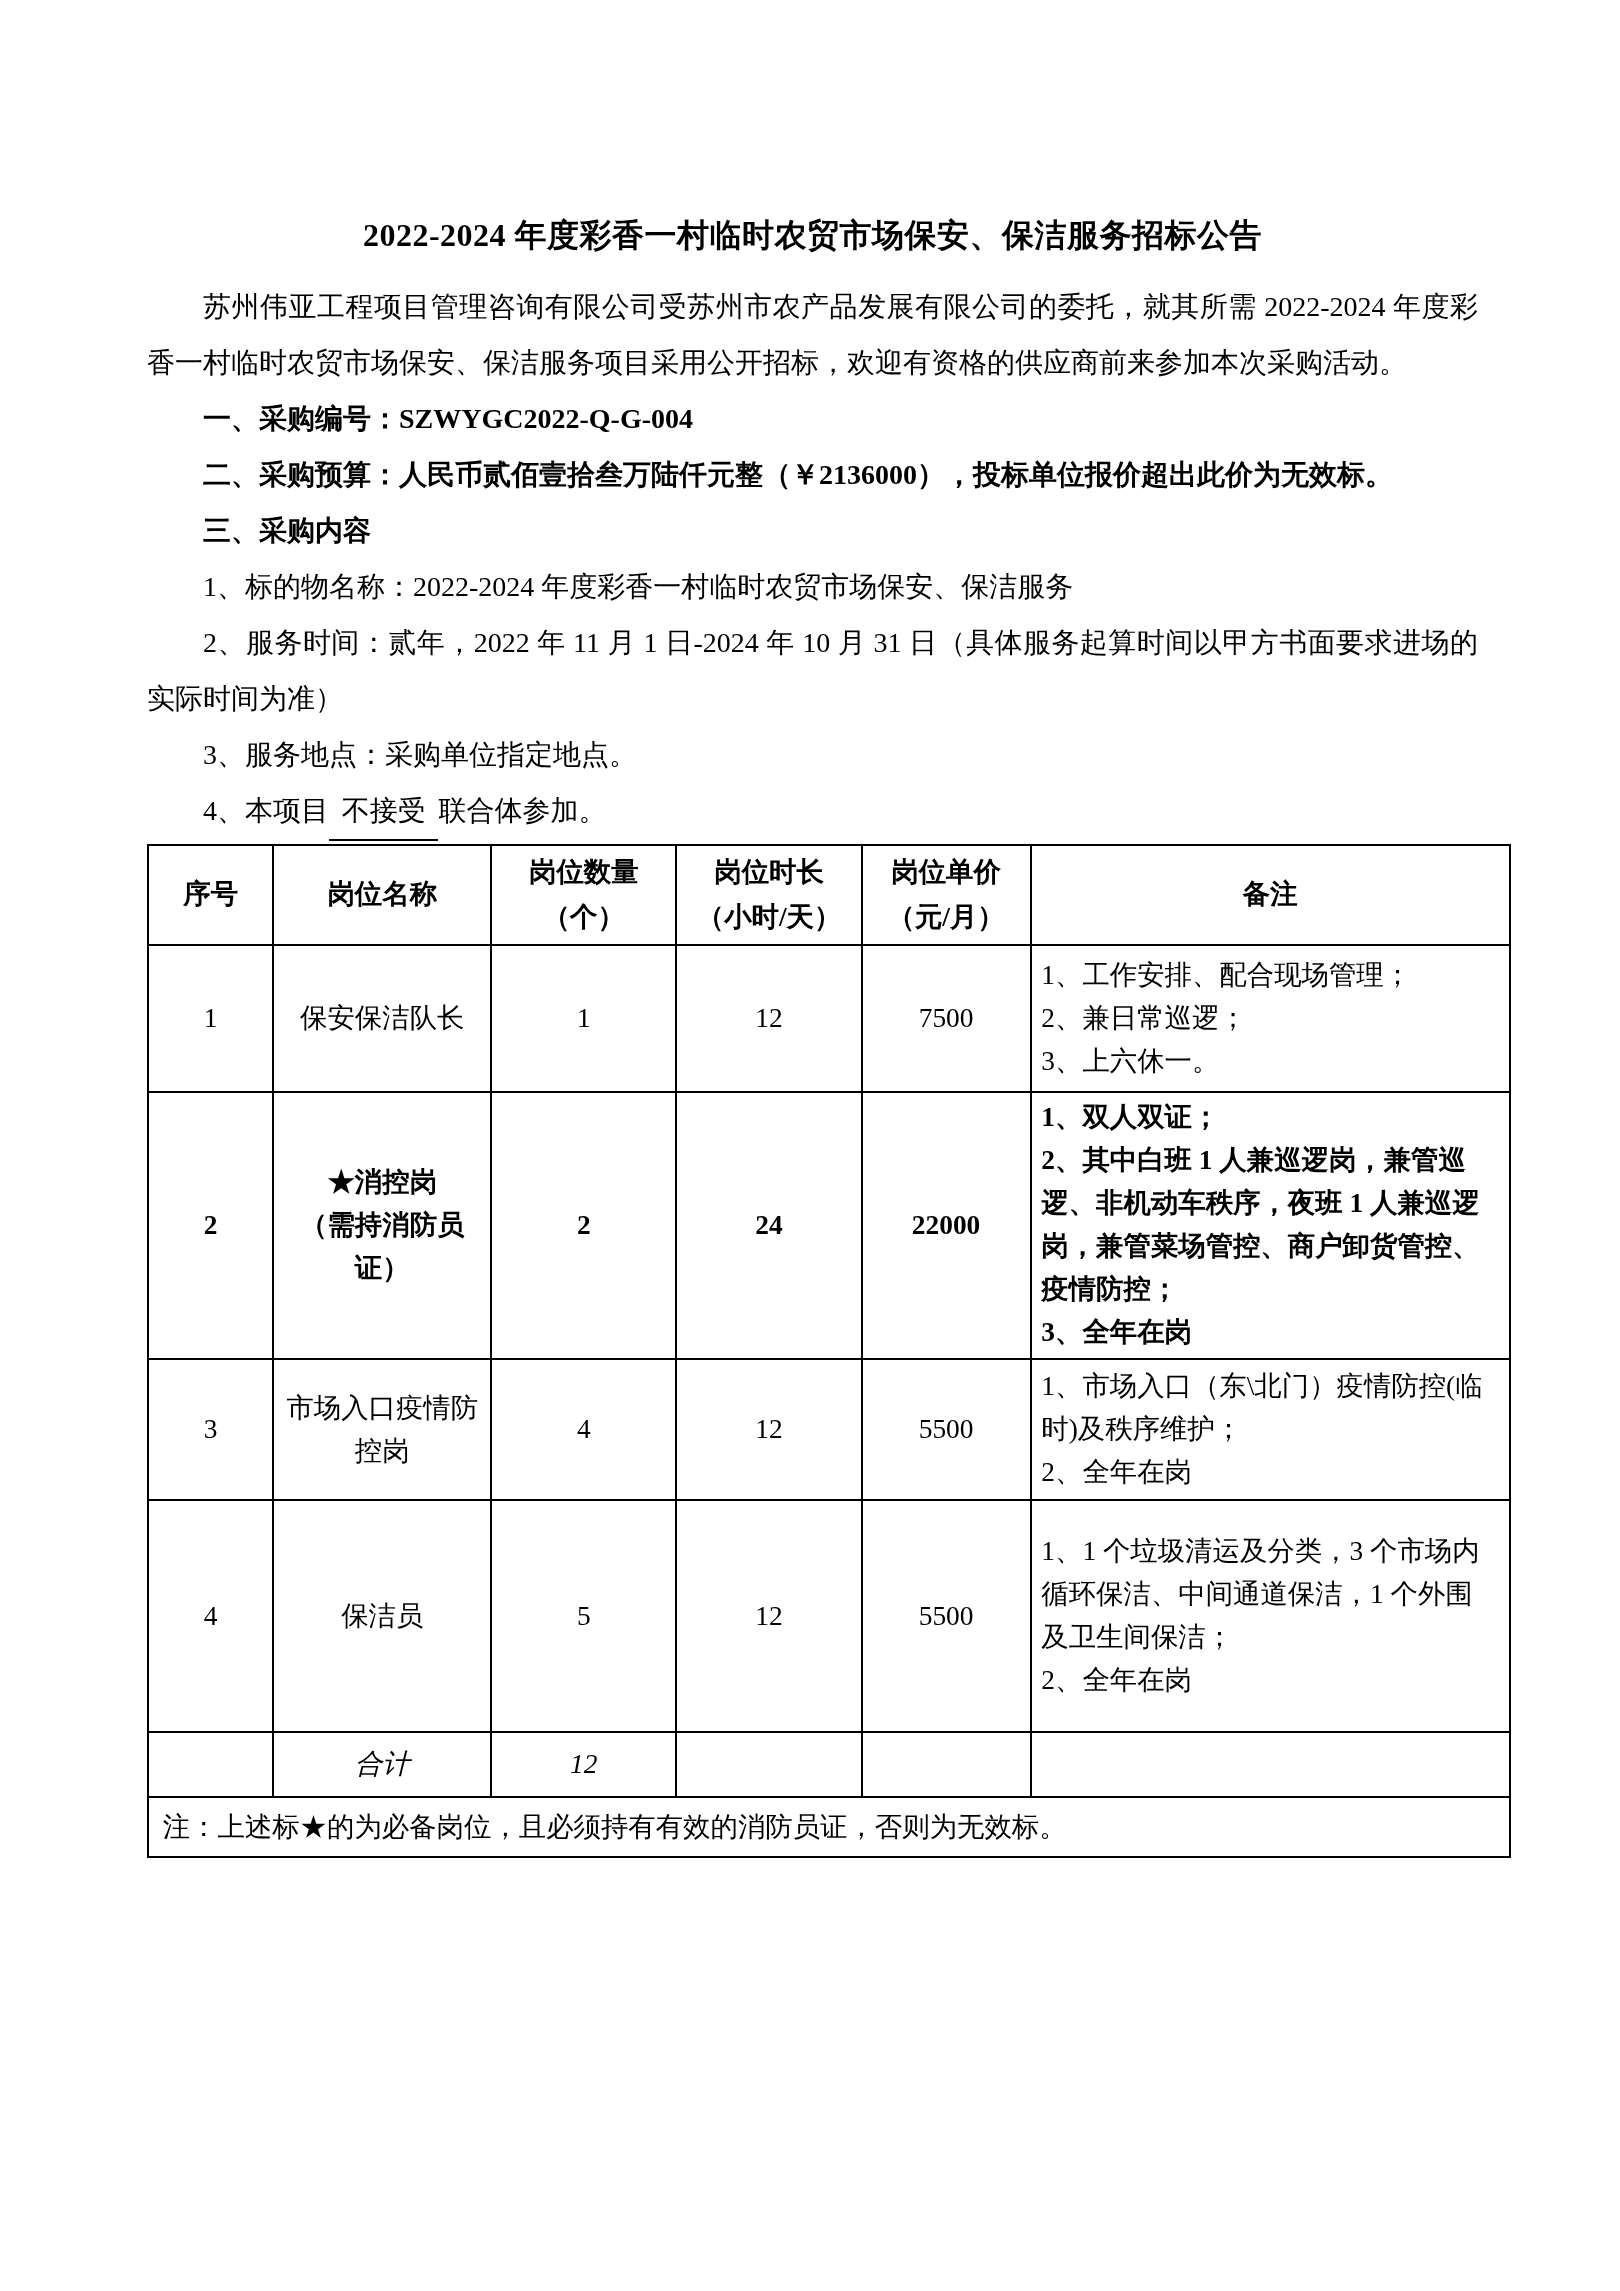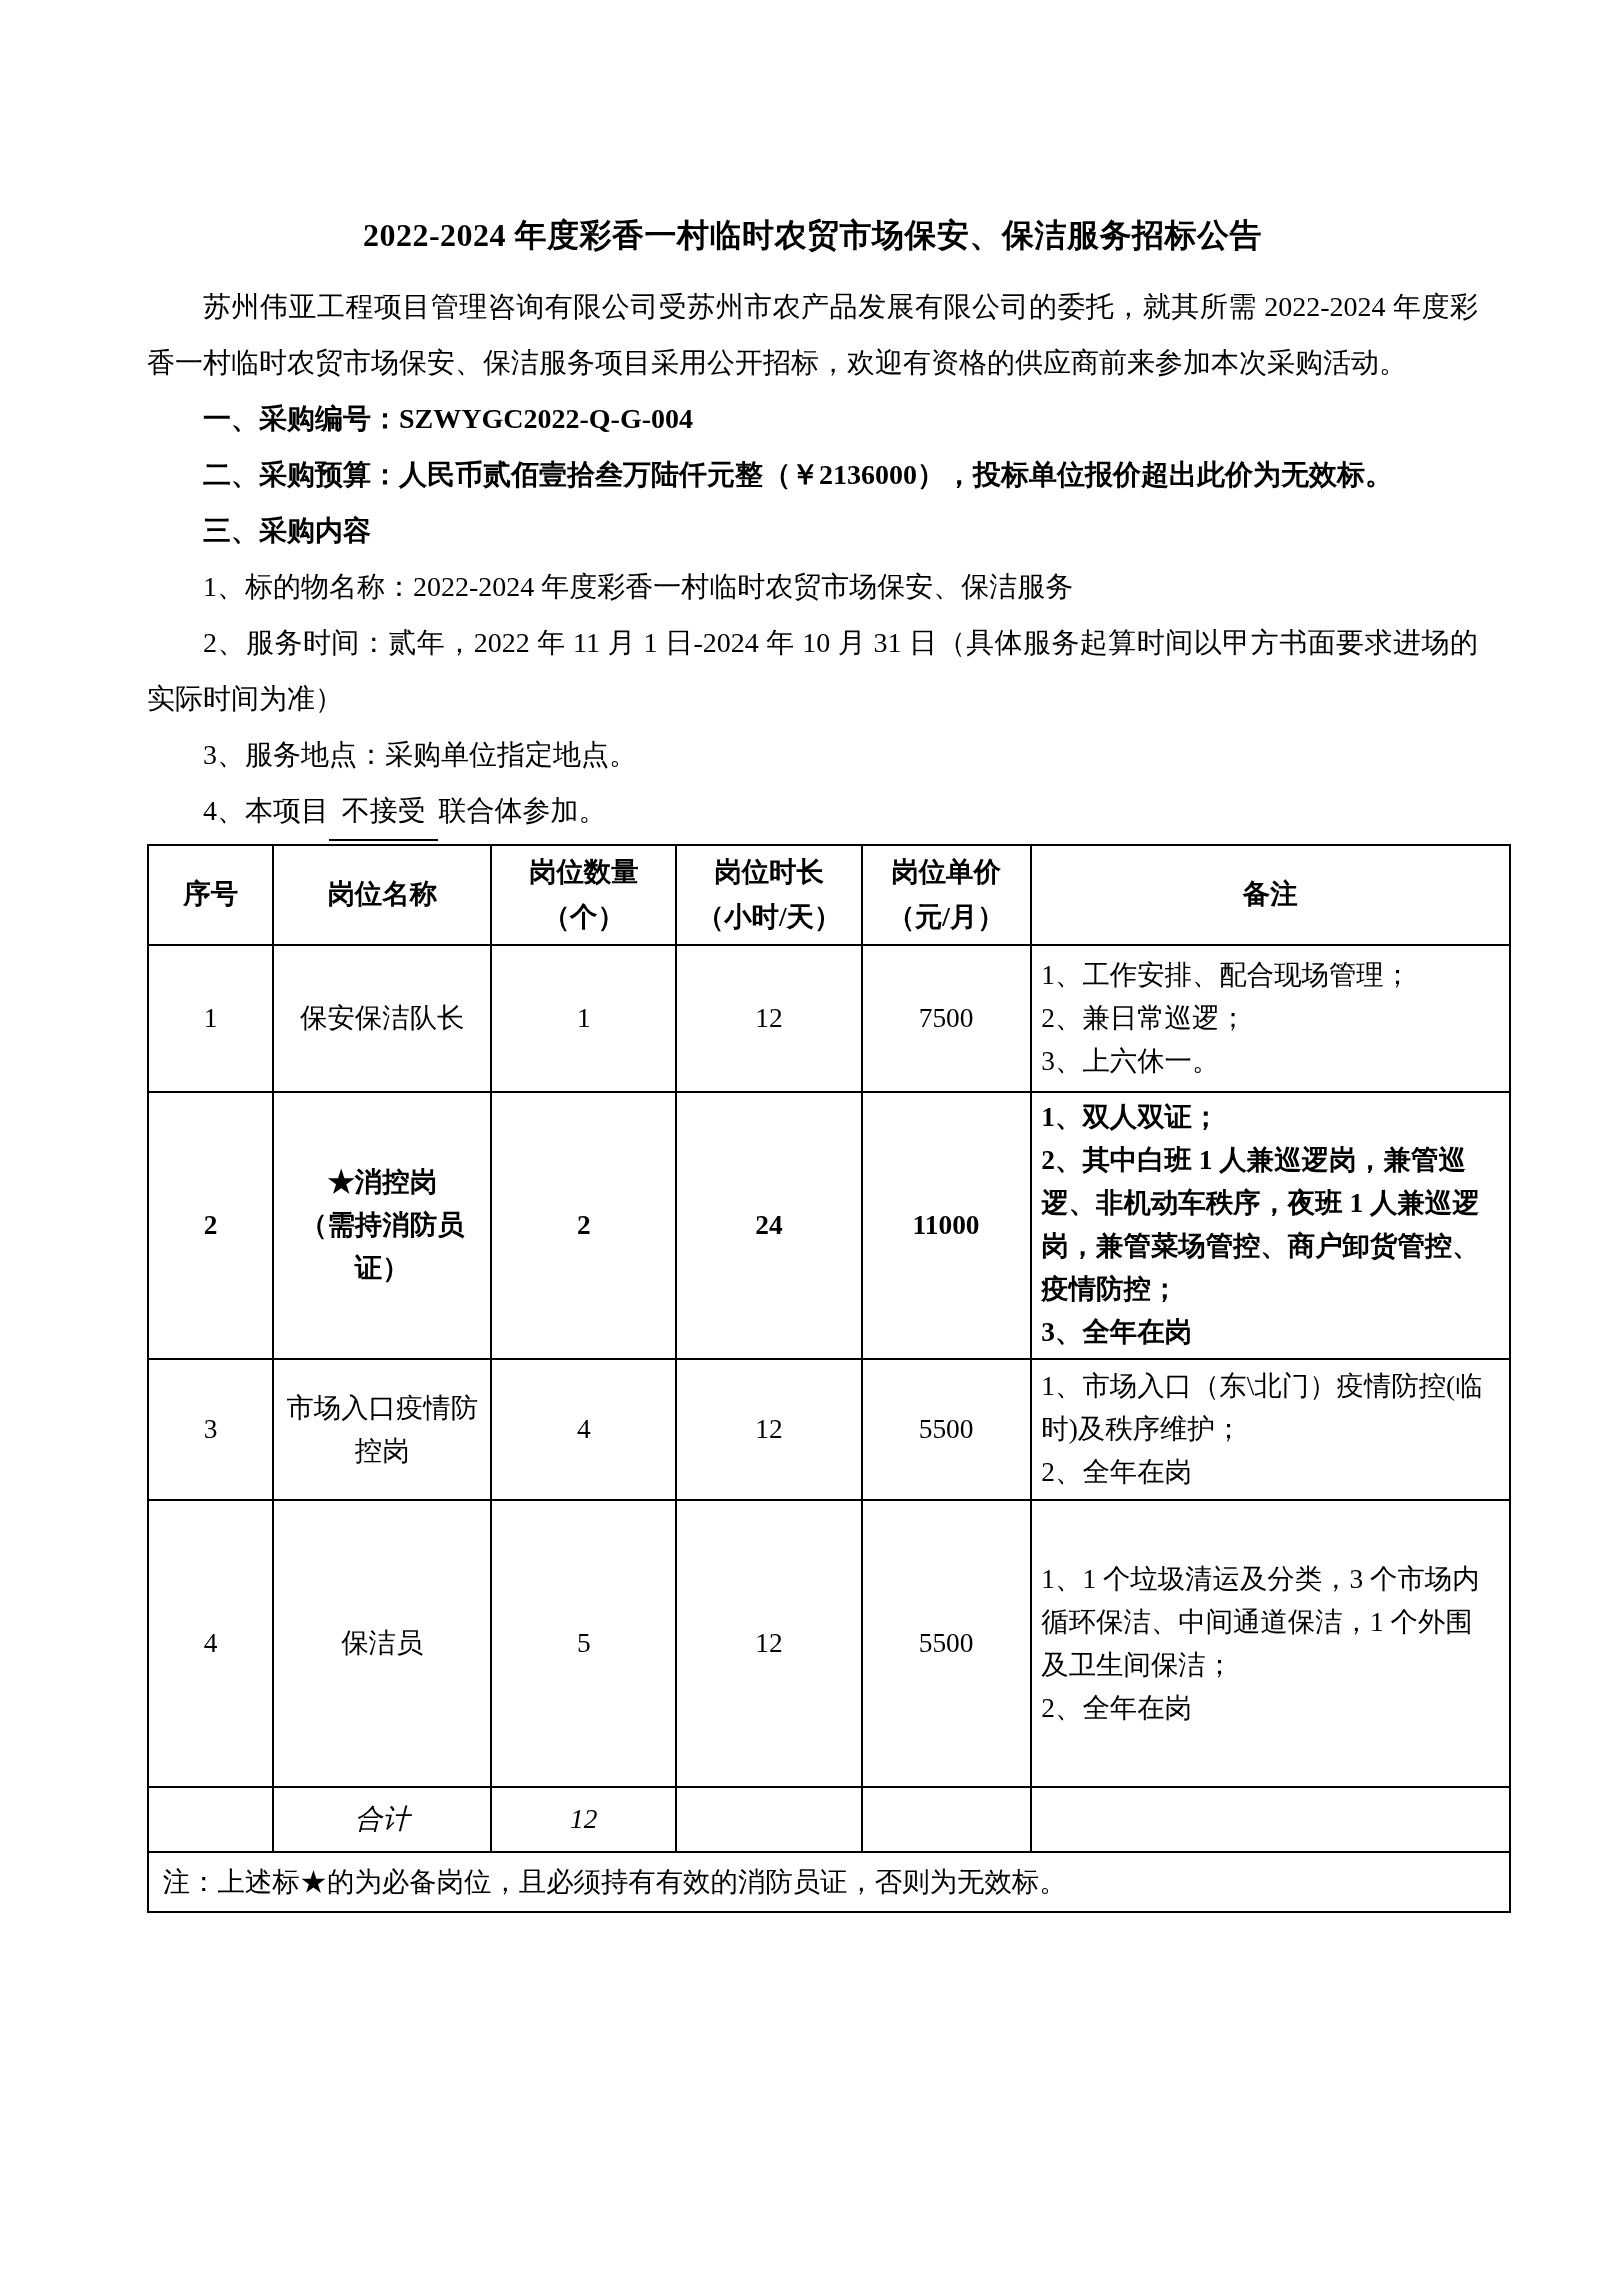--- a/index.html
+++ b/index.html
@@ -62,21 +62,21 @@
   col.c2 { width: 13.6%; }
   col.c3 { width: 13.6%; }
   col.c4 { width: 12.4%; }
   col.c5 { width: 35.2%; }
   
   table.positions td.c5 { text-align: left; padding-left: 9.8px; padding-right: 9.8px; }
   
   tbody tr:nth-child(1) td { height: 147px; }
   tbody tr:nth-child(2) td { height: 248px; font-weight: bold; }
   tbody tr:nth-child(3) td { height: 141px; }
-  tbody tr:nth-child(4) td { height: 287px; }
+  tbody tr:nth-child(4) td { height: 232px; }
   tbody tr:nth-child(5) td { height: 65px; font-style: italic; }
   tfoot td.note-cell {
     text-align: left;
     height: 60px;
     line-height: 39px;
     padding-left: 13.7px;
   }
 </style>
 </head>
 <body>
@@ -134,21 +134,21 @@
           <td class="c5">1、工作安排、配合现场管理；
 2、兼日常巡逻；
 3、上六休一。</td>
         </tr>
         <tr>
           <td class="c0">2</td>
           <td class="c1">★消控岗
 （需持消防员证）</td>
           <td class="c2">2</td>
           <td class="c3">24</td>
-          <td class="c4">11000</td>
+          <td class="c4">22000</td>
           <td class="c5">1、双人双证；
 2、其中白班 1 人兼巡逻岗，兼管巡逻、非机动车秩序，夜班 1 人兼巡逻岗，兼管菜场管控、商户卸货管控、疫情防控；
 3、全年在岗</td>
         </tr>
         <tr>
           <td class="c0">3</td>
           <td class="c1">市场入口疫情防控岗</td>
           <td class="c2">4</td>
           <td class="c3">12</td>
           <td class="c4">5500</td>

